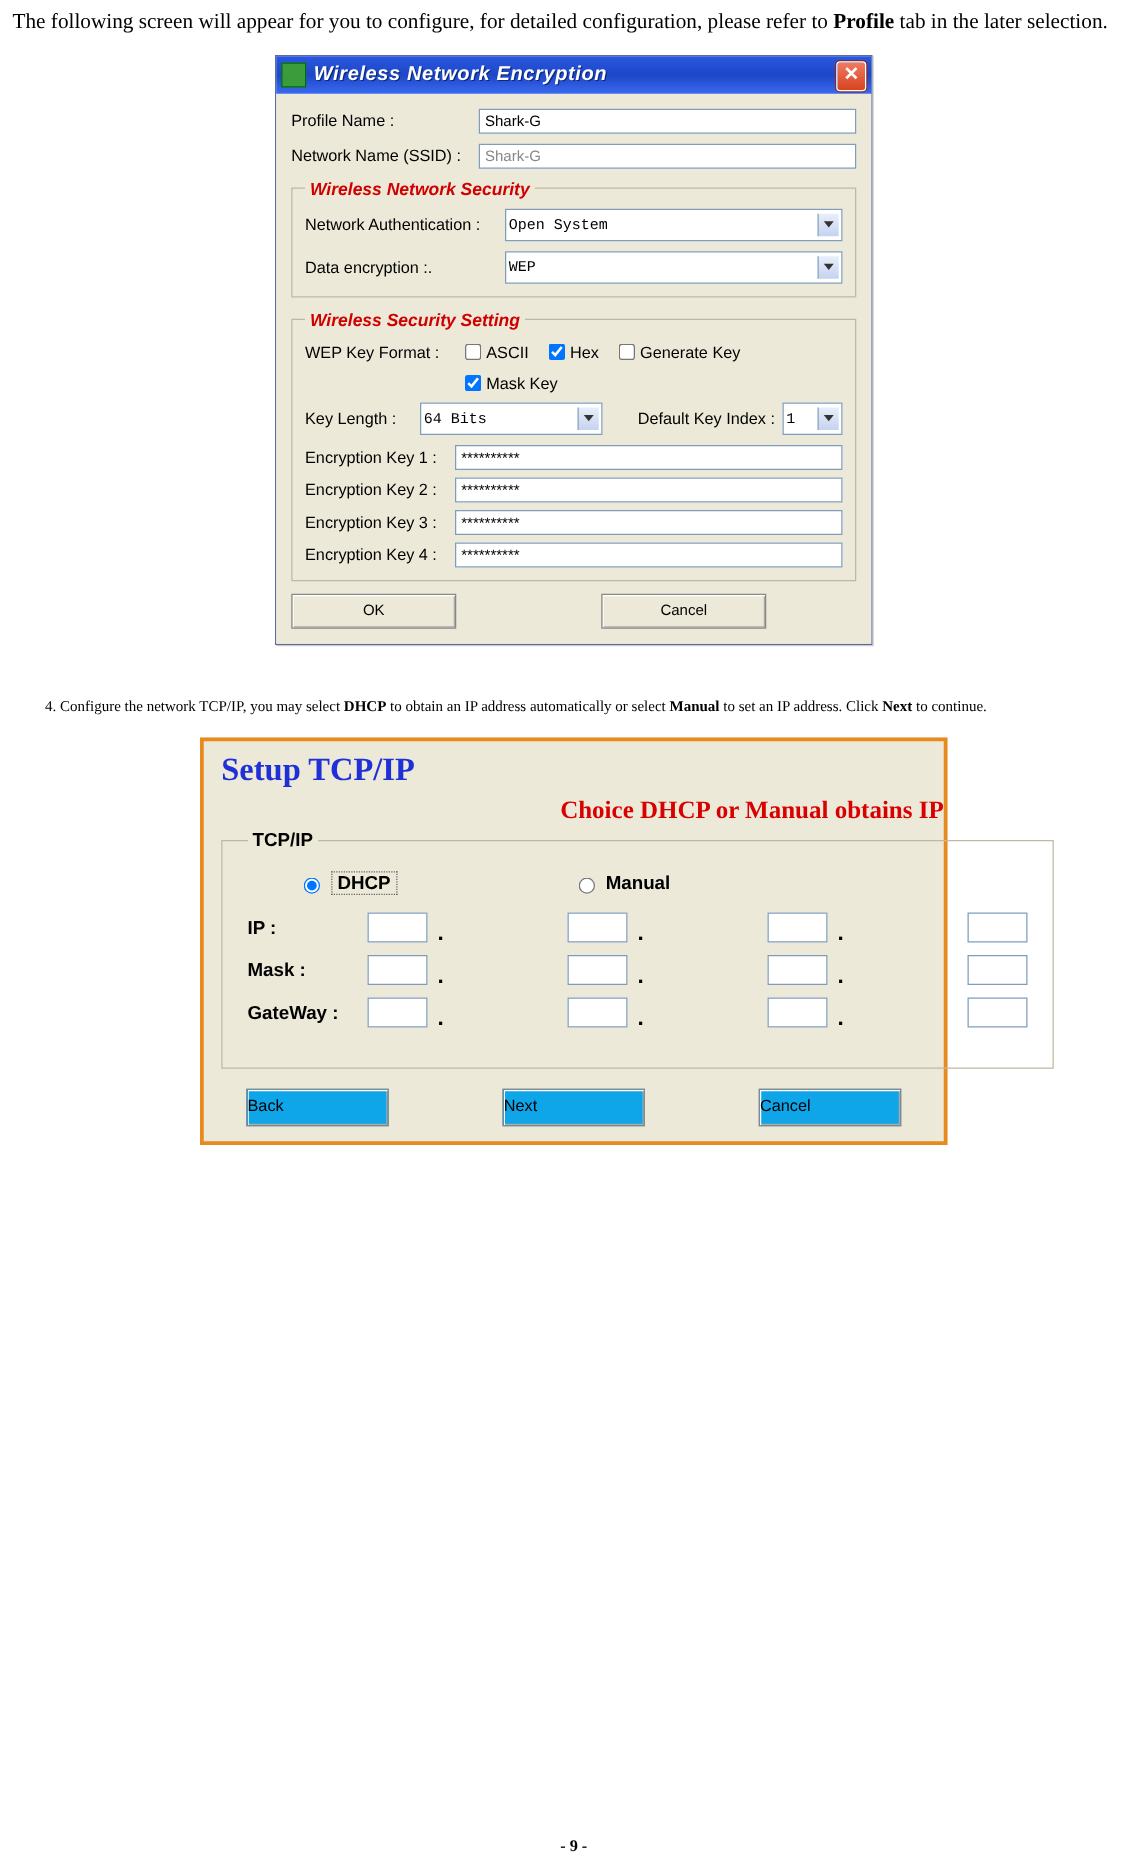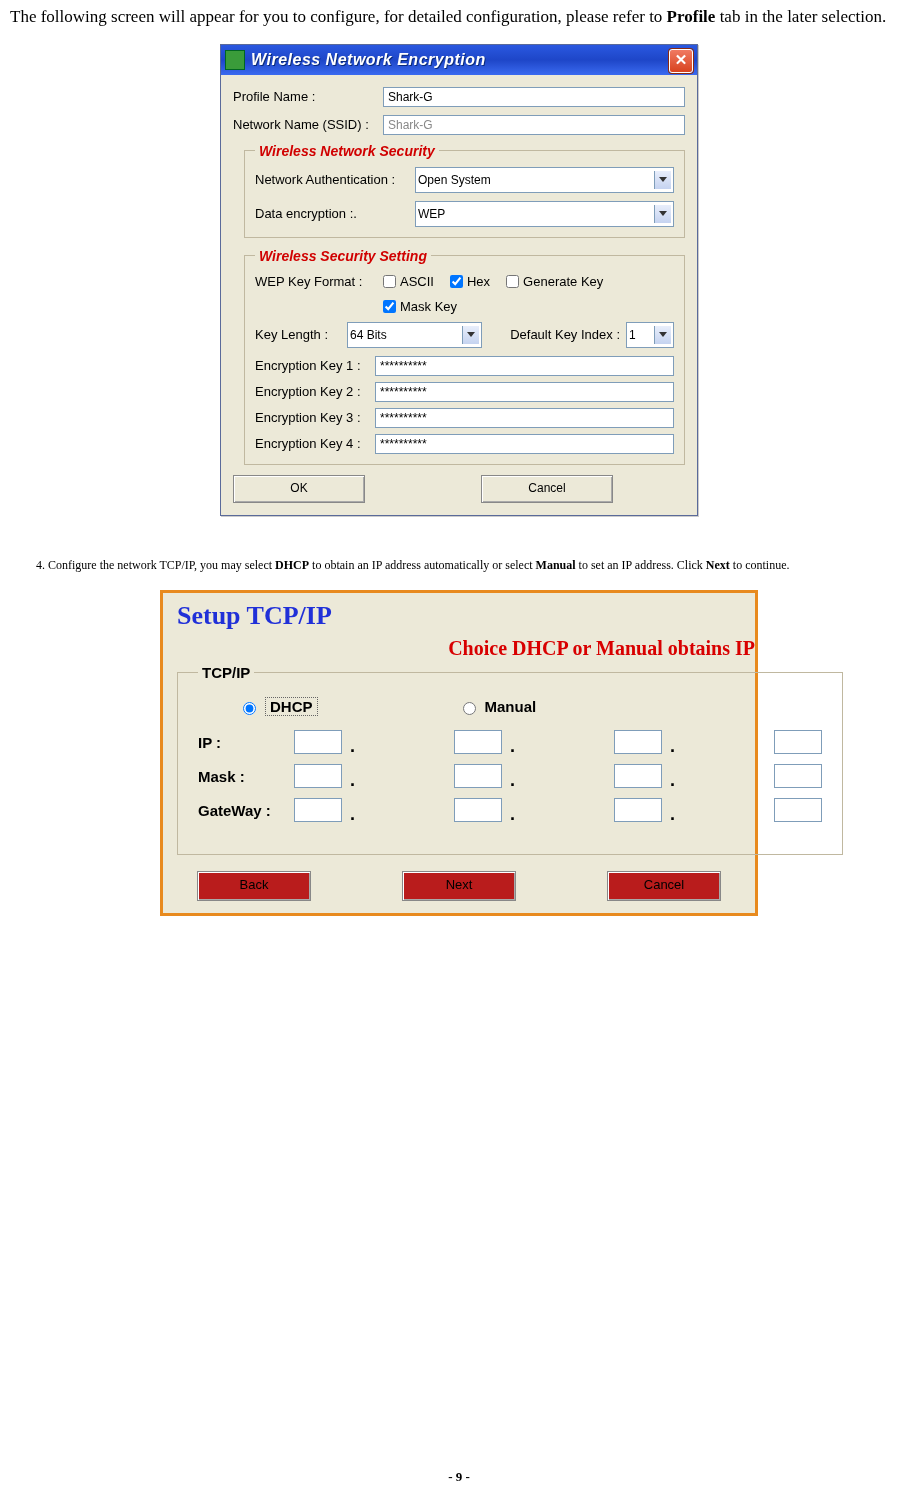--- a/index.html
+++ b/index.html
@@ -90,42 +90,42 @@
     border: 1px solid #7f9db9;
     background: #fff;
     font-family: Tahoma, sans-serif;
     font-size: 12px;
     padding: 1px 4px;
     box-sizing: border-box;
   }
   .win-input.disabled { color: #888; }
   fieldset.red {
     border: 1px solid #c0b8a0;
-    margin: 6px 0 10px 11px;
+    margin: 6px 0 10px 0;
     padding: 8px 10px 10px 10px;
   }
   fieldset.red > legend {
     color: #d00000;
     font-weight: bold;
     font-style: italic;
     font-size: 14px;
     padding: 0 4px;
   }
   .sec-row {
     display: flex;
     align-items: center;
     margin-bottom: 8px;
   }
   .sec-row label { width: 160px; }
   .win-select {
     flex: 1;
     height: 22px;
     border: 1px solid #7f9db9;
     background: #fff;
-    font-family: Liberation Sans, sans-serif;
+    font-family: Liberation Mono, monospace;
     font-size: 12px;
     padding: 1px 2px;
     position: relative;
     display:flex; align-items:center; justify-content:space-between;
   }
   .win-select .arrow {
     width: 16px; height: 18px;
     background: linear-gradient(to bottom,#e8eefb,#c5d3f0);
     border-left: 1px solid #7f9db9;
     display:flex; align-items:center; justify-content:center;
@@ -225,26 +225,26 @@
     border:1px solid #7f9db9; background:#fff;
     box-sizing:border-box;
   }
   .ip-dot { margin: 0 8px; font-weight:bold; font-size:18px; position:relative; top:4px;}
   .d2-btn-row {
     display:flex; justify-content:space-between;
     padding: 4px 34px 0 34px;
   }
   .d2-btn {
     width: 112px; height:28px;
-    background:#b91c1c;
+    background:#0ea5e9;
     border:1px solid #888;
     box-shadow: inset 1px 1px 0 #fff, inset -1px -1px 0 #aaa;
     font-family: Tahoma, sans-serif;
     font-size:13px;
-    text-align:center; line-height:26px;
+    line-height:26px;
     cursor:pointer;
   }
 
   .page-number {
     position:absolute; bottom: 14px; left:0; right:0;
     text-align:center;
     font-family:"Times New Roman", serif;
     font-size:13px;
     font-weight:bold;
   }

